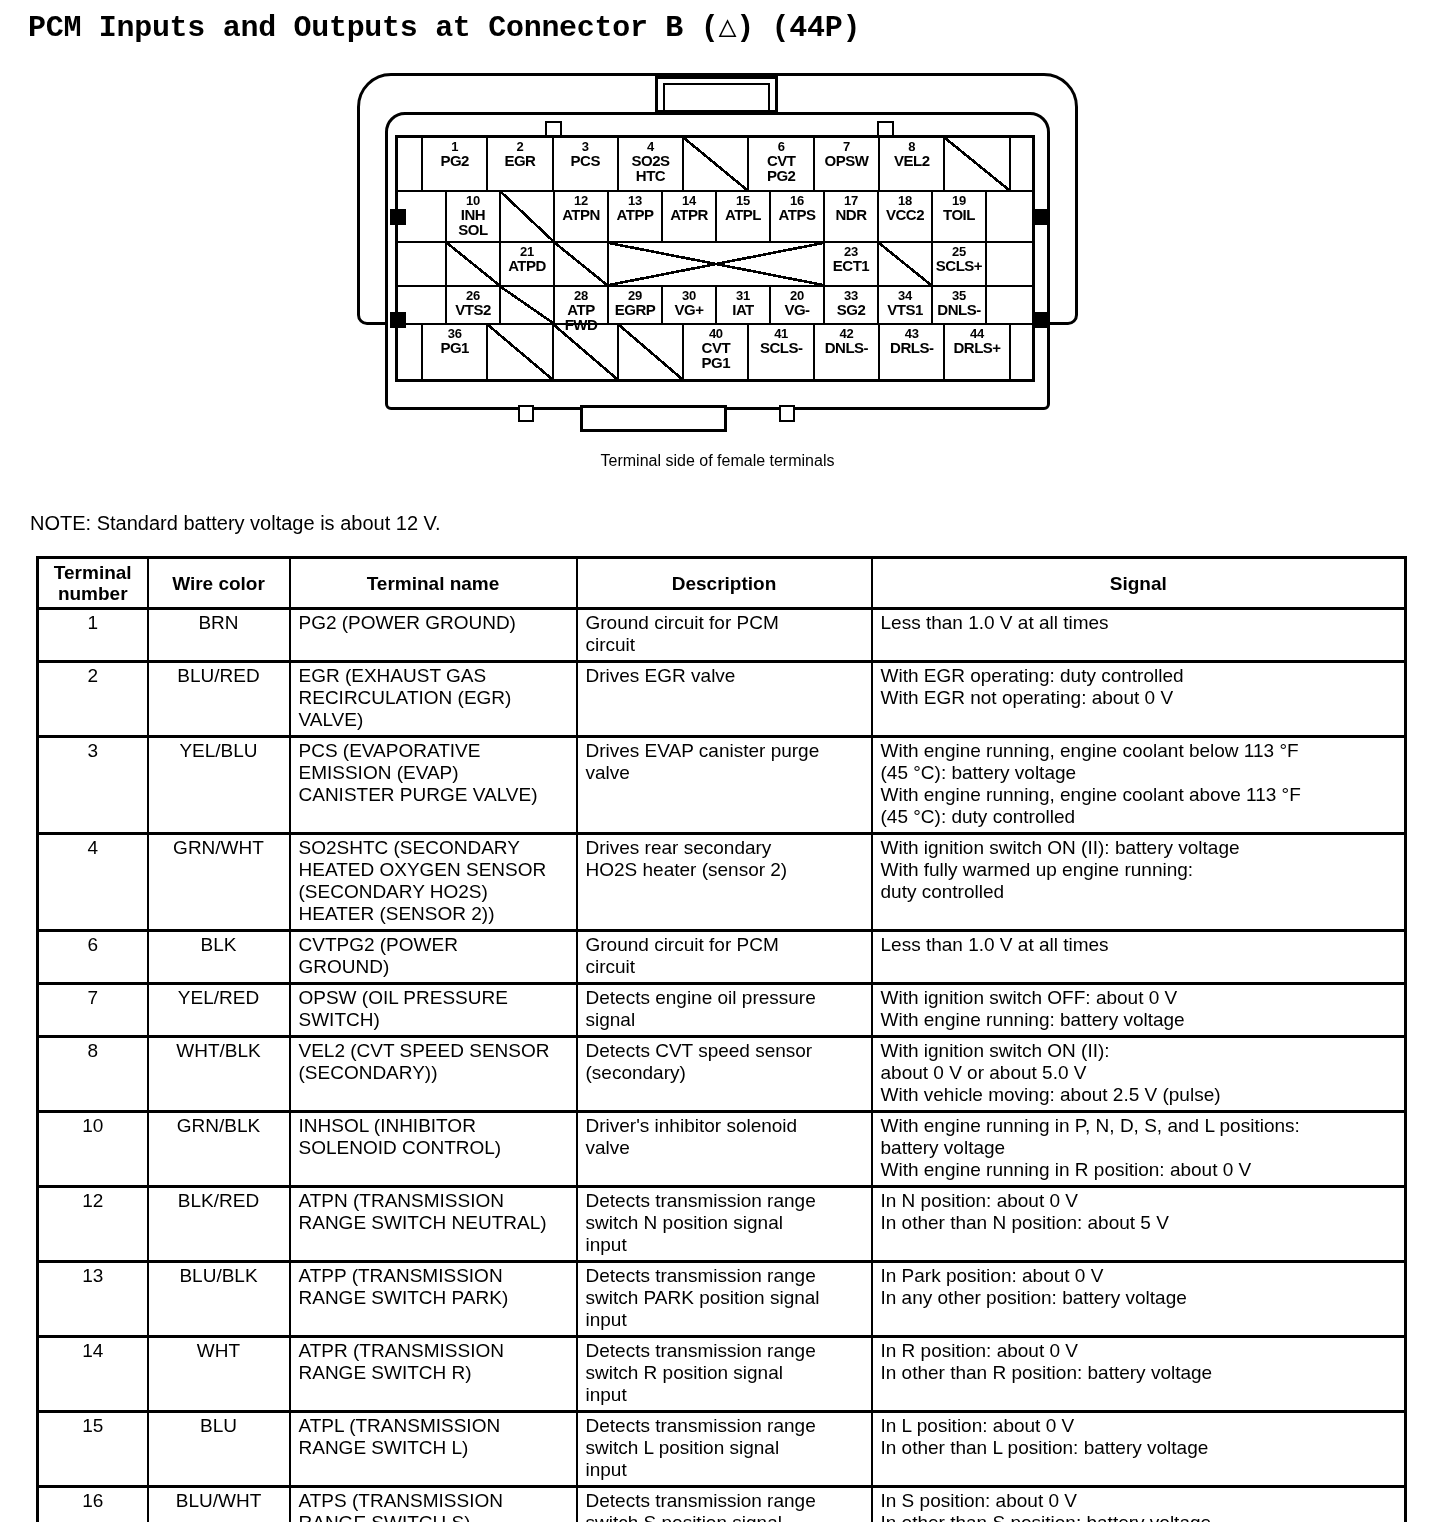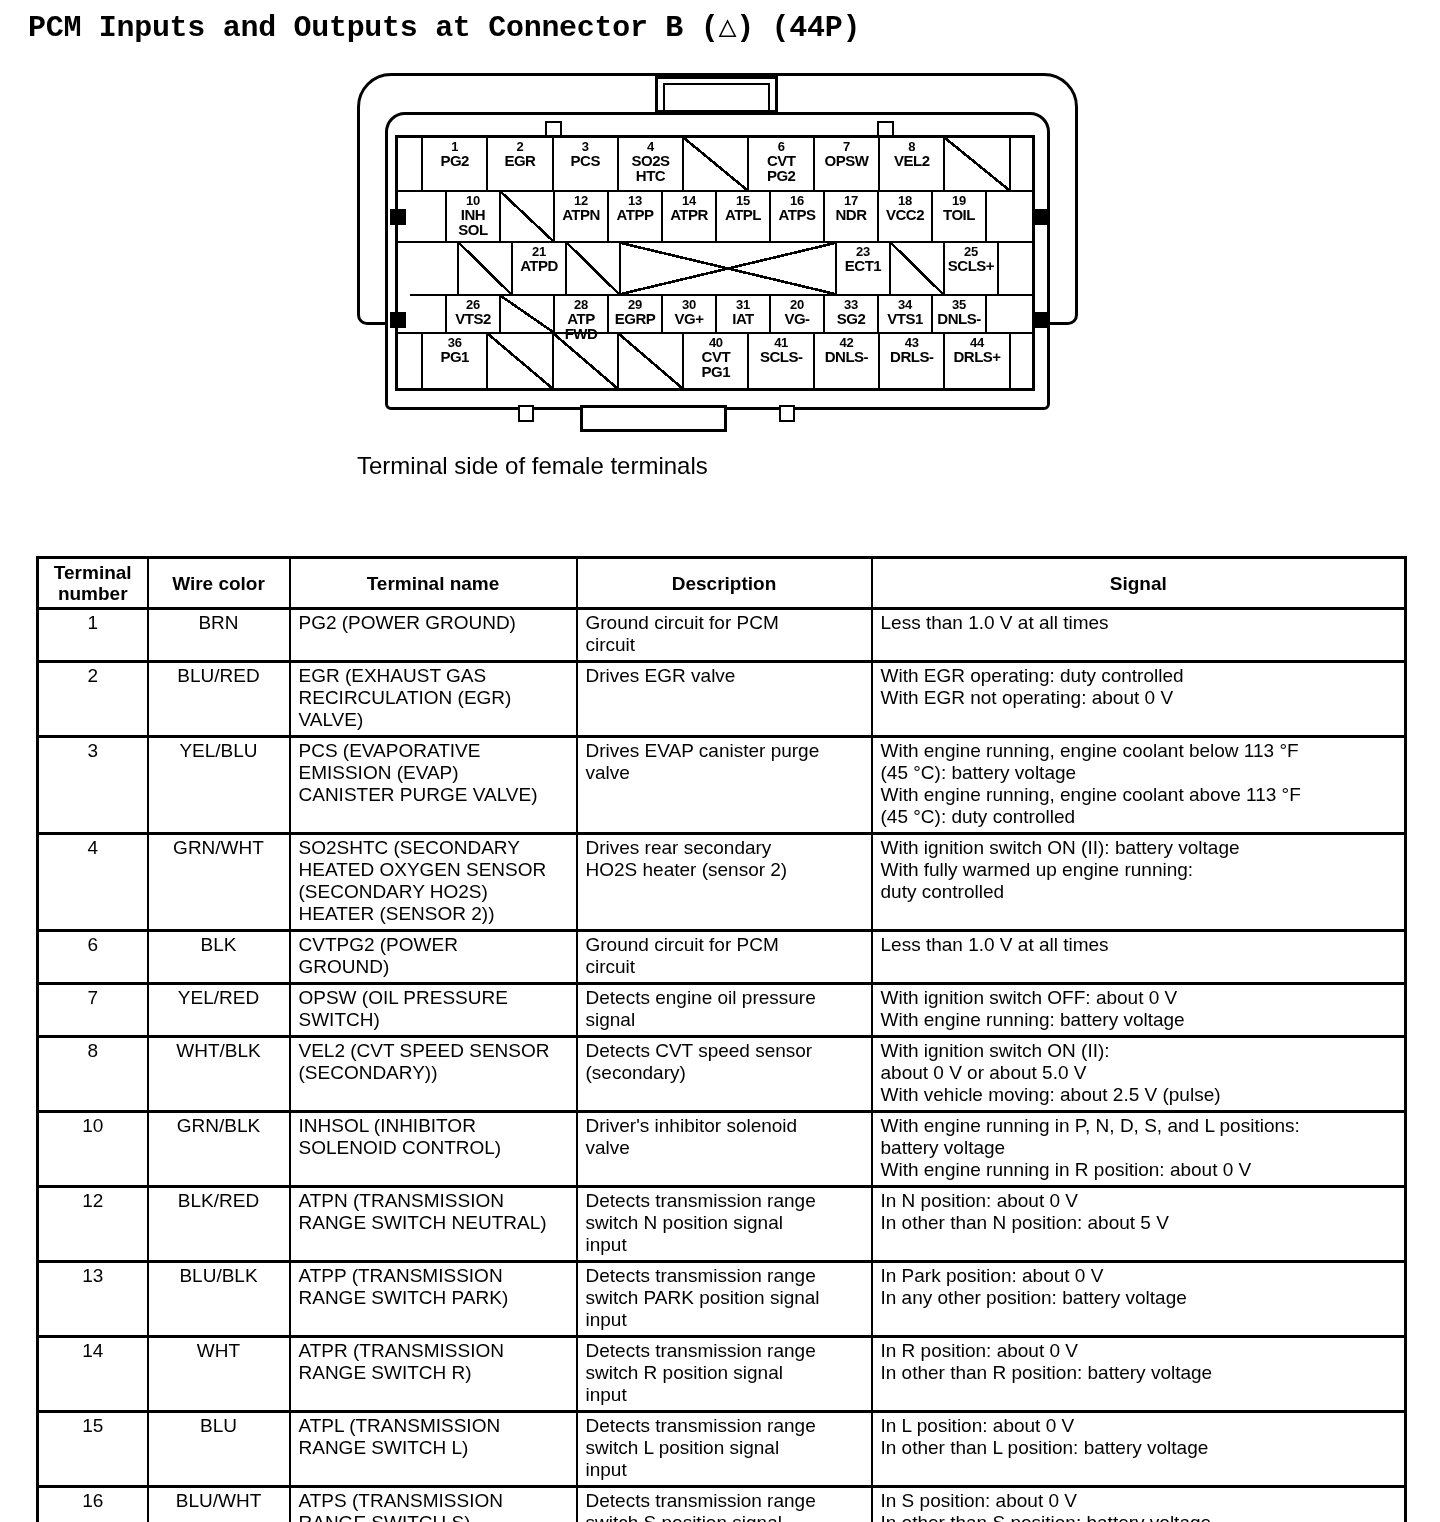--- a/index.html
+++ b/index.html
@@ -2,21 +2,21 @@
 <html><head>
 <meta charset="utf-8">
 <style>
   html,body{margin:0;padding:0;background:#fff;}
   #page{position:relative;width:1440px;height:1522px;background:#fff;color:#000;
         font-family:"Liberation Sans",sans-serif;overflow:hidden;}
 
   
   .doc-title{position:absolute;left:28px;top:8px;font-size:30px;font-weight:bold;letter-spacing:-0.3px;font-family:Liberation Mono, monospace;}
   .note-text{position:absolute;left:30px;top:512px;font-size:20px;}
-  .conn-caption{position:absolute;left:357px;top:452px;width:721px;text-align:left;font-size:24px;}
+  .conn-caption{position:absolute;left:357px;top:452px;width:721px;text-align:center;font-size:16px;}
 
   
   .connector{position:absolute;left:0;top:0;width:1440px;height:460px;}
   .shell-outer{position:absolute;left:357px;top:73px;width:721px;height:252px;
                border:3px solid #000;border-radius:34px 34px 10px 10px;background:#fff;z-index:0;box-sizing:border-box;}
   .lock-tab{position:absolute;left:655px;top:76px;width:123px;height:37px;
             border:3px solid #000;background:#fff;z-index:1;box-sizing:border-box;}
   .lock-tab-inner{margin:4px 5px 0 5px;height:calc(100% - 4px);border:2px solid #000;
                   border-bottom:none;box-sizing:border-box;}
   .shell-body{position:absolute;left:385px;top:112px;width:665px;height:298px;
@@ -29,21 +29,21 @@
   .side-sq{position:absolute;width:16px;height:16px;background:#000;z-index:3;}
   .side-sq.l1{left:390px;top:209px;} .side-sq.l2{left:390px;top:312px;}
   .side-sq.r1{left:1034px;top:209px;} .side-sq.r2{left:1034px;top:312px;}
 
   .conn-grid{position:absolute;left:395px;top:135px;width:640px;border:3px solid #000;
              background:#fff;z-index:2;box-sizing:border-box;}
   .conn-row{display:flex;border-bottom:2px solid #000;box-sizing:border-box;}
   .conn-row:last-child{border-bottom:none;border-radius:16px;}
   .conn-row:nth-child(1){height:54px;}
   .conn-row:nth-child(2){height:51px;}
-  .conn-row:nth-child(3){height:53px;margin-left:12px;}
+  .conn-row:nth-child(3){height:44px;}
   .conn-row:nth-child(4){height:38px;}
   .conn-row:nth-child(5){height:54px;}
   .sp-lead{flex:none;}
   .sp-tail{flex:none;border-left:2px solid #000;}
   .conn-row.full .sp-lead,.conn-row.full .sp-tail{width:47px;}
   .conn-row.offset .sp-lead,.conn-row.offset .sp-tail{width:23px;}
   .conn-cell{flex:none;border-left:2px solid #000;box-sizing:border-box;
              display:flex;flex-direction:column;align-items:center;padding-top:2px;}
   .conn-row.full .conn-cell{width:54px;}
   .conn-row.offset .conn-cell{width:65.3px;}
@@ -258,20 +258,21 @@
     <div class="bot-tab-wide"></div>
     <div class="bot-tab b2"></div>
     <div class="side-sq l1"></div>
     <div class="side-sq l2"></div>
     <div class="side-sq r1"></div>
     <div class="side-sq r2"></div>
   </div>
 
   <div class="conn-caption">Terminal side of female terminals</div>
 
+  <div class="note-text">NOTE: Standard battery voltage is about 12 V.</div>
 
   <table class="sigtable">
     <colgroup>
       <col style="width:110px">
         <col style="width:142px">
         <col style="width:287px">
       <col style="width:295px">
         <col style="width:534px">
     </colgroup>
     <thead>

